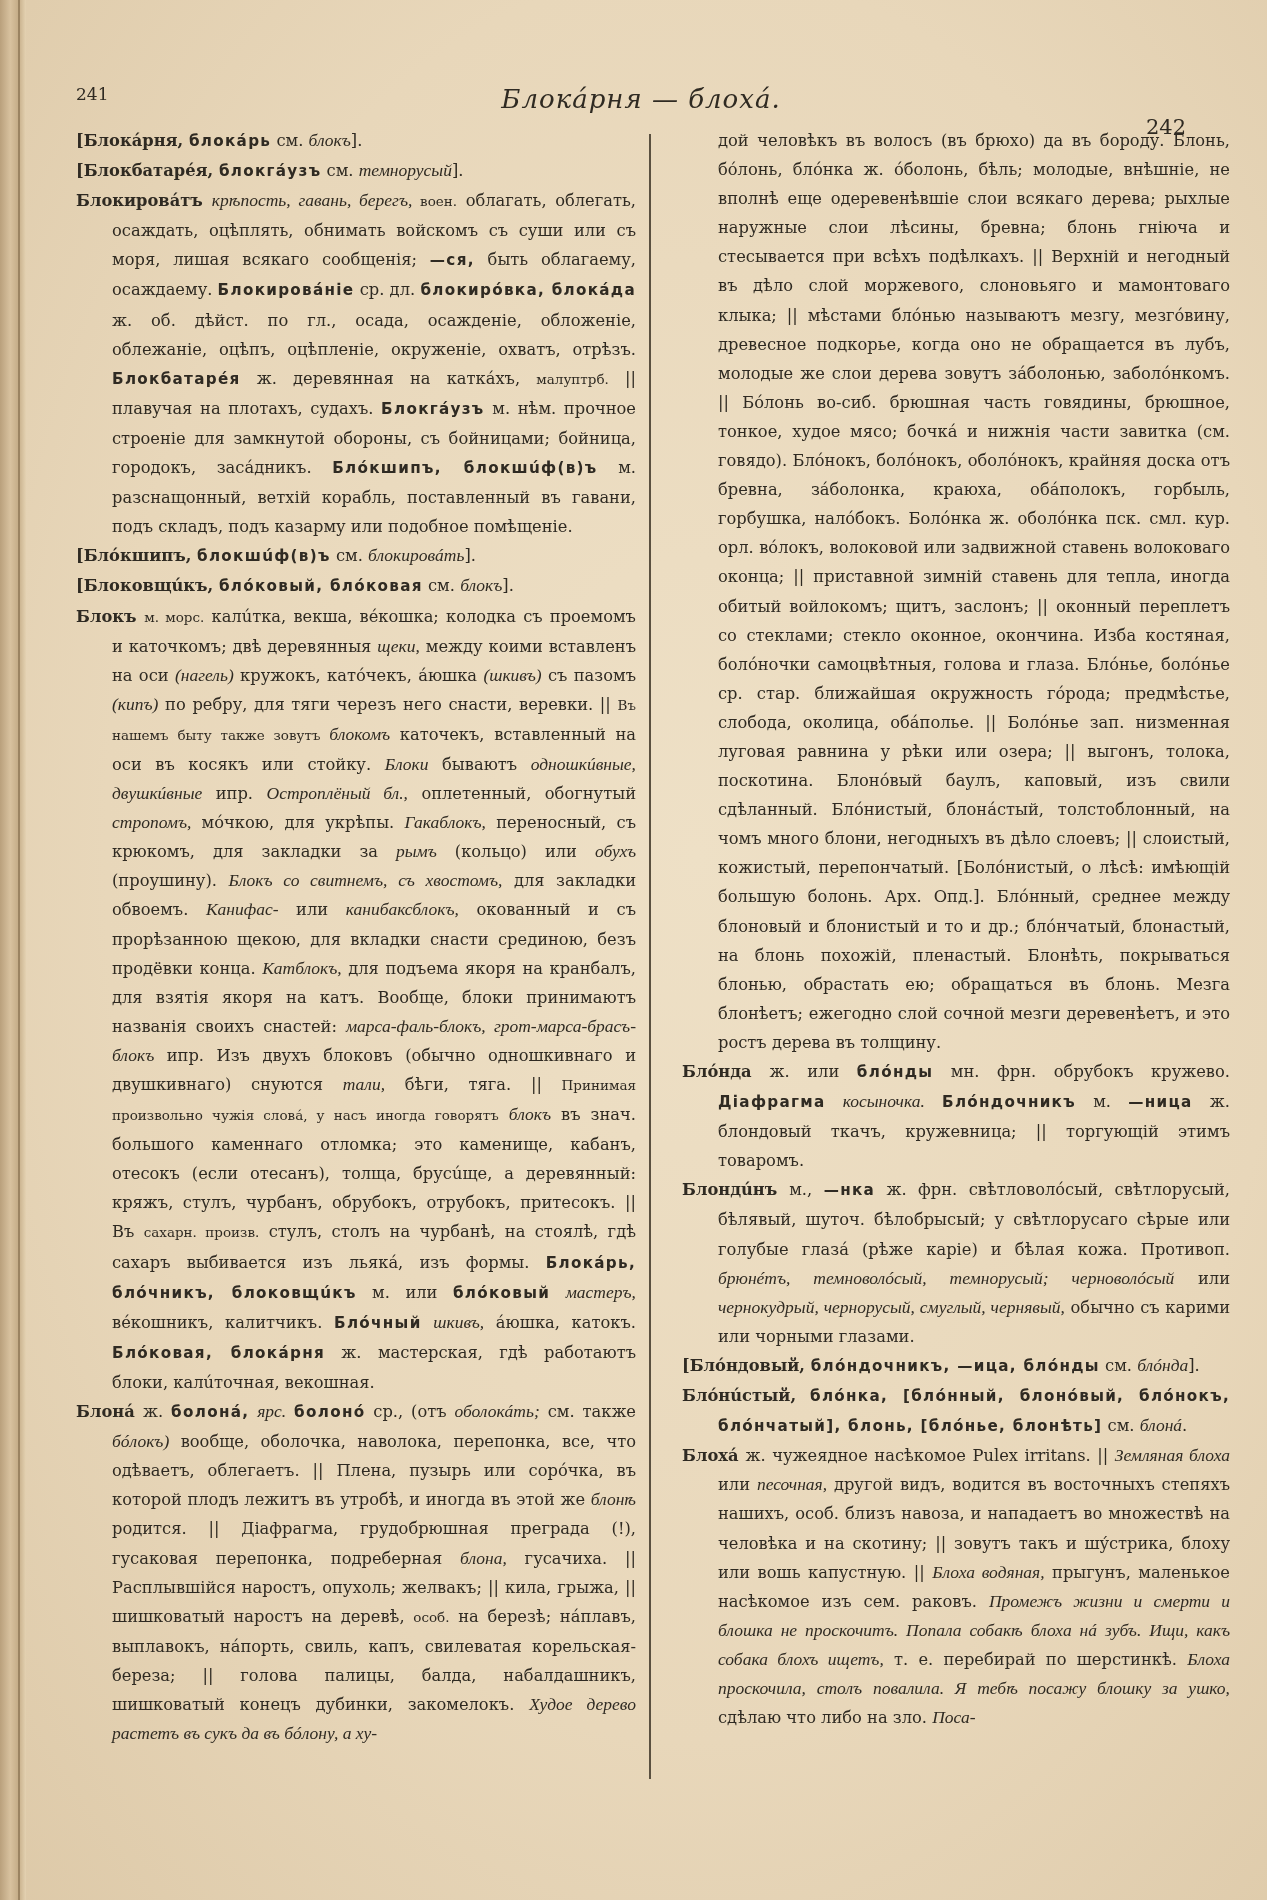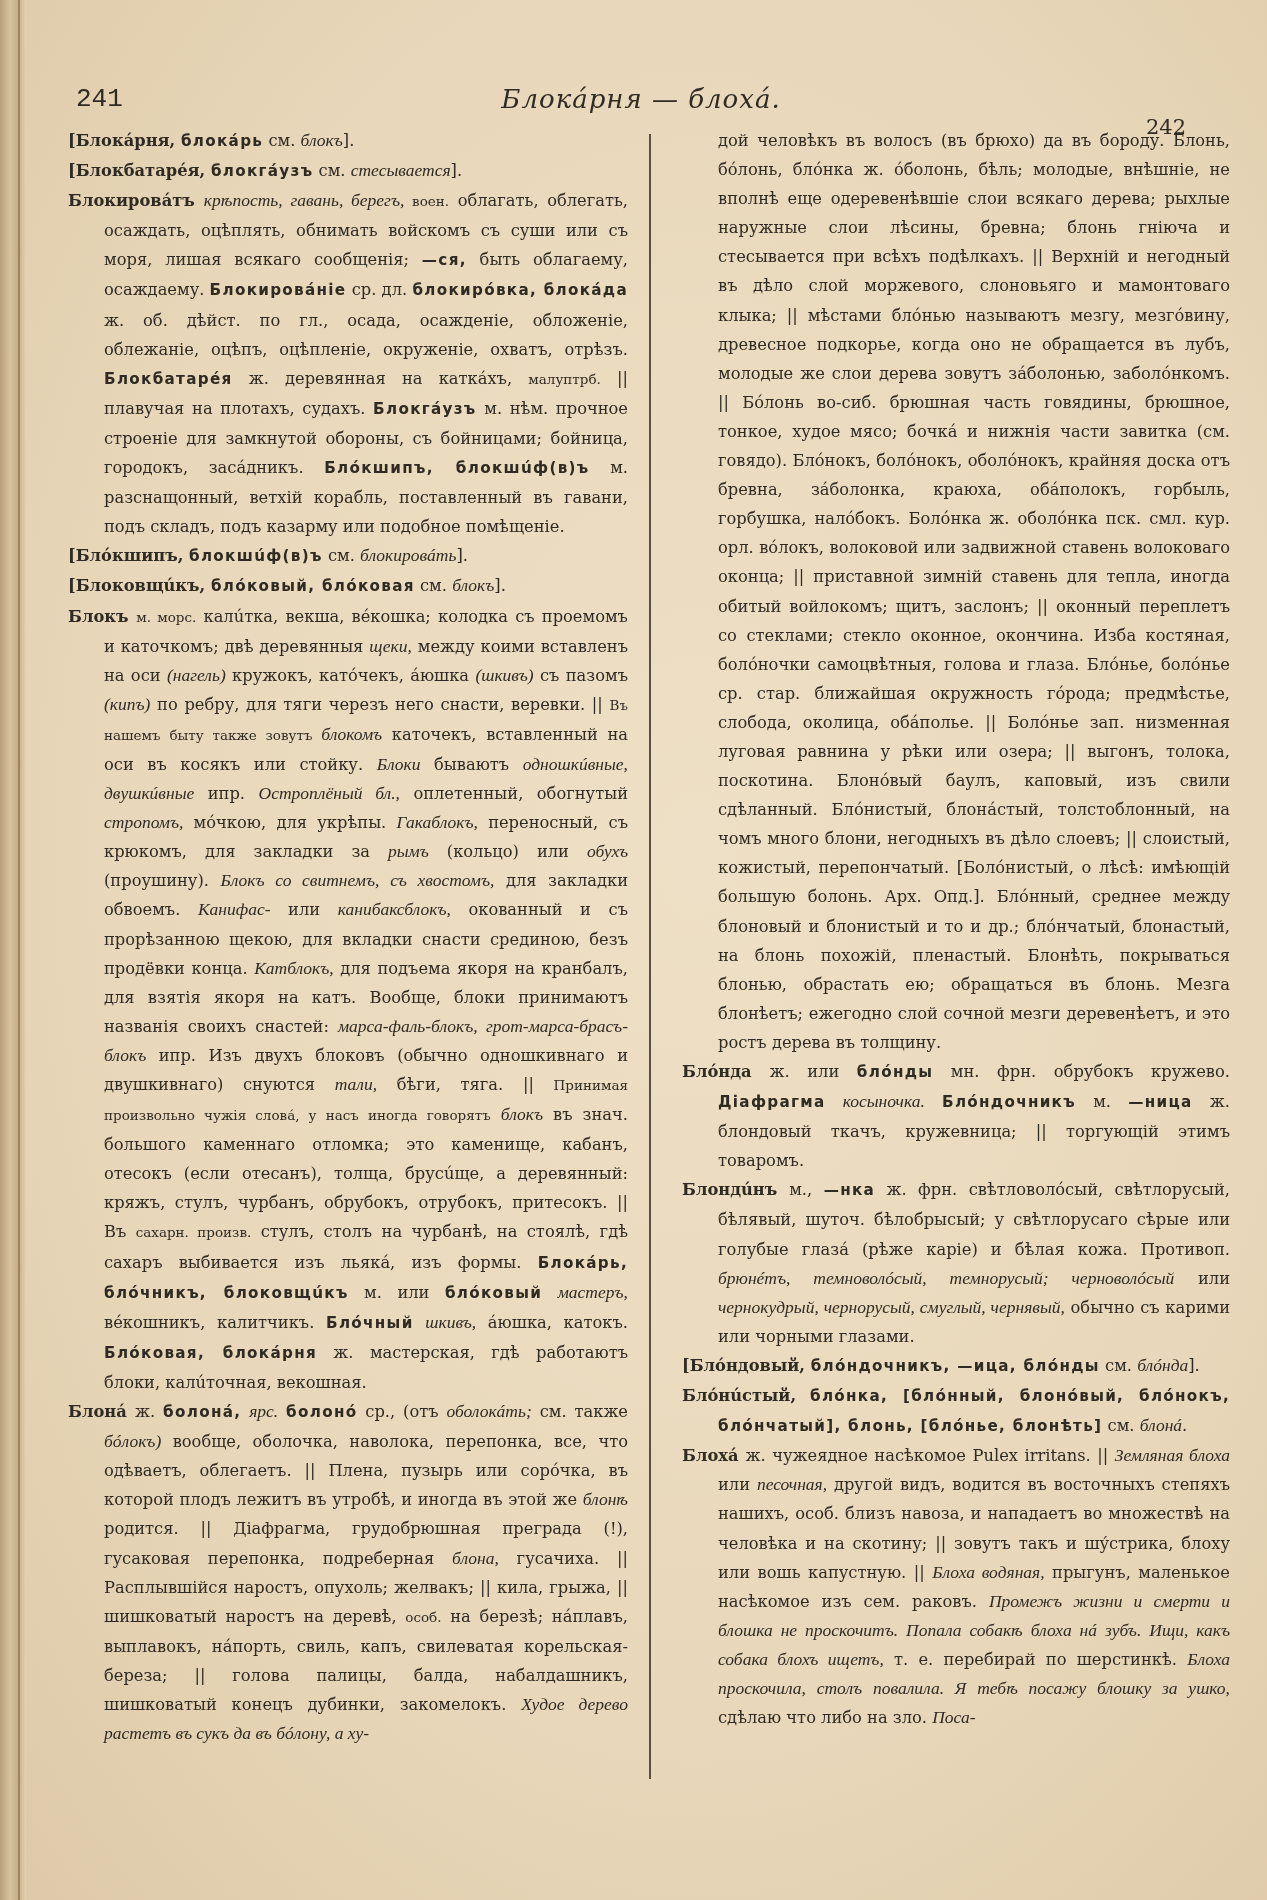--- a/index.html
+++ b/index.html
@@ -15,29 +15,29 @@
     background: radial-gradient(ellipse at 55% 45%, #eee0c6 0%, #e8d7ba 60%, #ddc9a8 100%);
   }
   .binding {
     position:absolute; left:0; top:0; width:26px; height:1900px;
     background: linear-gradient(90deg, #b9a07c 0%, #d8c29f 40%, #c5ad88 70%, #e4d2b2 100%);
   }
   .binding::after {
     content:""; position:absolute; left:18px; top:0; width:2px; height:1900px; background:#9b8462;
   }
   .header { position:absolute; top:84px; left:76px; width:1110px; height:30px; }
-  .page-num-left { position:absolute; left:0; top:0; font-size:26px;font-family:Liberation Mono, monospace; }
+  .page-num-left { position:absolute; left:0; top:0; font-size:17px; }
   .page-num-right { position:absolute; right:0; top:0; font-size:21px;margin-top:31px; }
   .running-head { position:absolute; left:0; right:0; top:0; text-align:center; font-size:26px; letter-spacing:1px; padding-left:20px;font-style:italic; }
   .col {
     position:absolute; top:126px;
     font-size:16.3px; line-height:29.1px;
     text-align:justify;
   }
-  .col-left { left:68px; width:560px; }
+  .col-left { left:76px; width:560px; }
   .col-right { left:682px; width:548px; }
   .rule {
     position:absolute; left:649px; top:134px; width:1.5px; height:1645px; background:#5a5040;
   }
   .entry { margin:0; padding-left:36px; text-indent:-36px; }
   .entry .b { font-weight:bold; letter-spacing:1.3px; font-family:"DejaVu Sans", sans-serif; font-size:15.2px; }
   .entry .h { font-weight:bold; font-family:"DejaVu Serif", serif; letter-spacing:0; }
   .entry .i { font-style:italic; font-family:"Liberation Serif", serif; font-size:17.5px; }
   .entry .s { font-size:13.5px; }
   .cont { margin:0; padding-left:36px; text-indent:0; }
@@ -49,21 +49,21 @@
   <div class="binding"></div>
 
   <div class="header">
     <span class="page-num-left">241</span>
     <span class="running-head">Блокáрня — блохá.</span>
     <span class="page-num-right">242</span>
   </div>
 
   <div class="col col-left" id="col-left">
       <p class="entry"><span class="h">[Блокáрня, </span><span class="b">блокáрь</span><span> см. </span><span class="i">блокъ</span><span>].</span></p>
-      <p class="entry"><span class="h">[Блокбатарéя, </span><span class="b">блокгáузъ</span><span> см. </span><span class="i">стесывается</span><span>].</span></p>
+      <p class="entry"><span class="h">[Блокбатарéя, </span><span class="b">блокгáузъ</span><span> см. </span><span class="i">темнорусый</span><span>].</span></p>
       <p class="entry"><span class="h">Блокировáтъ </span><span class="i">крѣпость, гавань, берегъ,</span><span class="s"> воен.</span><span> облагать, облегать, осаждать, оцѣплять, обнимать войскомъ съ суши или съ моря, лишая всякаго сообщенія; </span><span class="b">—ся,</span><span> быть облагаему, осаждаему. </span><span class="b">Блокировáніе</span><span> ср. дл. </span><span class="b">блокирóвка, блокáда</span><span> ж. об. дѣйст. по гл., осада, осажденіе, обложеніе, облежаніе, оцѣпъ, оцѣпленіе, окруженіе, охватъ, отрѣзъ. </span><span class="b">Блокбатарéя</span><span> ж. деревянная на каткáхъ, </span><span class="s">малуптрб.</span><span> || плавучая на плотахъ, судахъ. </span><span class="b">Блокгáузъ</span><span> м. нѣм. прочное строеніе для замкнутой обороны, съ бойницами; бойница, городокъ, засáдникъ. </span><span class="b">Блóкшипъ, блокшúф(в)ъ</span><span> м. разснащонный, ветхій корабль, поставленный въ гавани, подъ складъ, подъ казарму или подобное помѣщеніе.</span></p>
       <p class="entry"><span class="h">[Блóкшипъ, </span><span class="b">блокшúф(в)ъ</span><span> см. </span><span class="i">блокировáть</span><span>].</span></p>
       <p class="entry"><span class="h">[Блоковщúкъ, </span><span class="b">блóковый, блóковая</span><span> см. </span><span class="i">блокъ</span><span>].</span></p>
       <p class="entry"><span class="h">Блокъ </span><span class="s">м. морс.</span><span> калúтка, векша, вéкошка; колодка съ проемомъ и каточкомъ; двѣ деревянныя </span><span class="i">щеки,</span><span> между коими вставленъ на оси </span><span class="i">(нагель)</span><span> кружокъ, катóчекъ, áюшка </span><span class="i">(шкивъ)</span><span> съ пазомъ </span><span class="i">(кипъ)</span><span> по ребру, для тяги черезъ него снасти, веревки. || </span><span class="s">Въ нашемъ быту также зовутъ </span><span class="i">блокомъ</span><span> каточекъ, вставленный на оси въ косякъ или стойку. </span><span class="i">Блоки</span><span> бываютъ </span><span class="i">одношкúвные, двушкúвные</span><span> ипр. </span><span class="i">Остроплёный бл.,</span><span> оплетенный, обогнутый </span><span class="i">стропомъ,</span><span> мóчкою, для укрѣпы. </span><span class="i">Гакаблокъ,</span><span> переносный, съ крюкомъ, для закладки за </span><span class="i">рымъ</span><span> (кольцо) или </span><span class="i">обухъ</span><span> (проушину). </span><span class="i">Блокъ со свитнемъ, съ хвостомъ,</span><span> для закладки обвоемъ. </span><span class="i">Канифас-</span><span> или </span><span class="i">канибаксблокъ,</span><span> окованный и съ прорѣзанною щекою, для вкладки снасти срединою, безъ продёвки конца. </span><span class="i">Катблокъ,</span><span> для подъема якоря на кранбалъ, для взятія якоря на катъ. Вообще, блоки принимаютъ названія своихъ снастей: </span><span class="i">марса-фаль-блокъ, грот-марса-брасъ-блокъ</span><span> ипр. Изъ двухъ блоковъ (обычно одношкивнаго и двушкивнаго) снуются </span><span class="i">тали,</span><span> бѣги, тяга. || </span><span class="s">Принимая произвольно чужія словá, у насъ иногда говорятъ</span><span> </span><span class="i">блокъ</span><span> въ знач. большого каменнаго отломка; это каменище, кабанъ, отесокъ (если отесанъ), толща, брусúще, а деревянный: кряжъ, стулъ, чурбанъ, обрубокъ, отрубокъ, притесокъ. || Въ </span><span class="s">сахарн. произв.</span><span> стулъ, столъ на чурбанѣ, на стоялѣ, гдѣ сахаръ выбивается изъ льякá, изъ формы. </span><span class="b">Блокáрь, блóчникъ, блоковщúкъ</span><span> м. или </span><span class="b">блóковый</span><span> </span><span class="i">мастеръ,</span><span> вéкошникъ, калитчикъ. </span><span class="b">Блóчный</span><span> </span><span class="i">шкивъ,</span><span> áюшка, катокъ. </span><span class="b">Блóковая, блокáрня</span><span> ж. мастерская, гдѣ работаютъ блоки, калúточная, векошная.</span></p>
       <p class="entry"><span class="h">Блонá </span><span>ж. </span><span class="b">болонá,</span><span> </span><span class="i">ярс.</span><span> </span><span class="b">болонó</span><span> ср., (отъ </span><span class="i">оболокáть;</span><span> см. также </span><span class="i">бóлокъ)</span><span> вообще, оболочка, наволока, перепонка, все, что одѣваетъ, облегаетъ. || Плена, пузырь или сорóчка, въ которой плодъ лежитъ въ утробѣ, и иногда въ этой же </span><span class="i">блонѣ</span><span> родится. || Діафрагма, грудобрюшная преграда (!), гусаковая перепонка, подреберная </span><span class="i">блона,</span><span> гусачиха. || Расплывшійся наростъ, опухоль; желвакъ; || кила, грыжа, || шишковатый наростъ на деревѣ, </span><span class="s">особ.</span><span> на березѣ; нáплавъ, выплавокъ, нáпорть, свиль, капъ, свилеватая корельская-береза; || голова палицы, балда, набалдашникъ, шишковатый конецъ дубинки, закомелокъ. </span><span class="i">Худое дерево растетъ въ сукъ да въ бóлону, а ху-</span></p>
     </div>
   <div class="rule"></div>
   <div class="col col-right" id="col-right">
       <p class="cont"><span class="i">дой человѣкъ въ волосъ (въ брюхо) да въ бороду.</span><span> </span><span class="b">Блонь, бóлонь, блóнка</span><span> ж. óболонь, бѣль; молодые, внѣшніе, не вполнѣ еще одеревенѣвшіе слои всякаго дерева; рыхлые наружные слои лѣсины, бревна; </span><span class="i">блонь</span><span> гніюча и стесывается при всѣхъ подѣлкахъ. || Верхній и негодный въ дѣло слой моржевого, слоновьяго и мамонтоваго клыка; || </span><span class="s">мѣстами</span><span> </span><span class="i">блóнью</span><span> называютъ мезгу, мезгóвину, древесное подкорье, когда оно не обращается въ лубъ, молодые же слои дерева зовутъ </span><span class="i">зáболонью, заболóнкомъ.</span><span> || </span><span class="i">Бóлонь во-сиб.</span><span> брюшная часть говядины, брюшное, тонкое, худое мясо; бочкá и нижнія части завитка (см. </span><span class="i">говядо</span><span>). </span><span class="b">Блóнокъ, болóнокъ,</span><span> оболóнокъ, крайняя доска отъ бревна, зáболонка, краюха, обáполокъ, горбыль, горбушка, налóбокъ. </span><span class="b">Болóнка</span><span> ж. оболóнка </span><span class="i">пск. смл. кур. орл.</span><span> вóлокъ, волоковой или задвижной ставень волоковаго оконца; || приставной зимній ставень для тепла, иногда обитый войлокомъ; щитъ, заслонъ; || оконный переплетъ со стеклами; стекло оконное, окончина. </span><span class="i">Изба костяная, болóночки самоцвѣтныя,</span><span> голова и глаза. </span><span class="b">Блóнье, болóнье</span><span> ср. стар. ближайшая окружность гóрода; предмѣстье, слобода, околица, обáполье. || </span><span class="i">Болóнье зап.</span><span> низменная луговая равнина у рѣки или озера; || выгонъ, толока, поскотина. </span><span class="b">Блонóвый</span><span> </span><span class="i">баулъ,</span><span> каповый, изъ свили сдѣланный. </span><span class="b">Блóнистый, блонáстый,</span><span> толстоблонный, на чомъ много блони, негодныхъ въ дѣло слоевъ; || слоистый, кожистый, перепончатый. [</span><span class="b">Болóнистый,</span><span> </span><span class="i">о лѣсѣ:</span><span> имѣющій большую болонь. </span><span class="i">Арх.</span><span> Опд.]. </span><span class="b">Блóнный,</span><span> среднее между </span><span class="i">блоновый</span><span> и </span><span class="i">блонистый</span><span> и то и др.; </span><span class="b">блóнчатый,</span><span> блонастый, на блонь похожій, пленастый. </span><span class="b">Блонѣть,</span><span> покрываться блонью, обрастать ею; обращаться въ блонь. </span><span class="i">Мезга блонѣетъ;</span><span> ежегодно слой сочной мезги деревенѣетъ, и это ростъ дерева въ толщину.</span></p>
       <p class="entry"><span class="h">Блóнда </span><span>ж. или </span><span class="b">блóнды</span><span> мн. фрн. обрубокъ кружево. </span><span class="b">Діафрагма</span><span> </span><span class="i">косыночка.</span><span> </span><span class="b">Блóндочникъ</span><span> м. </span><span class="b">—ница</span><span> ж. блондовый ткачъ, кружевница; || торгующій этимъ товаромъ.</span></p>

